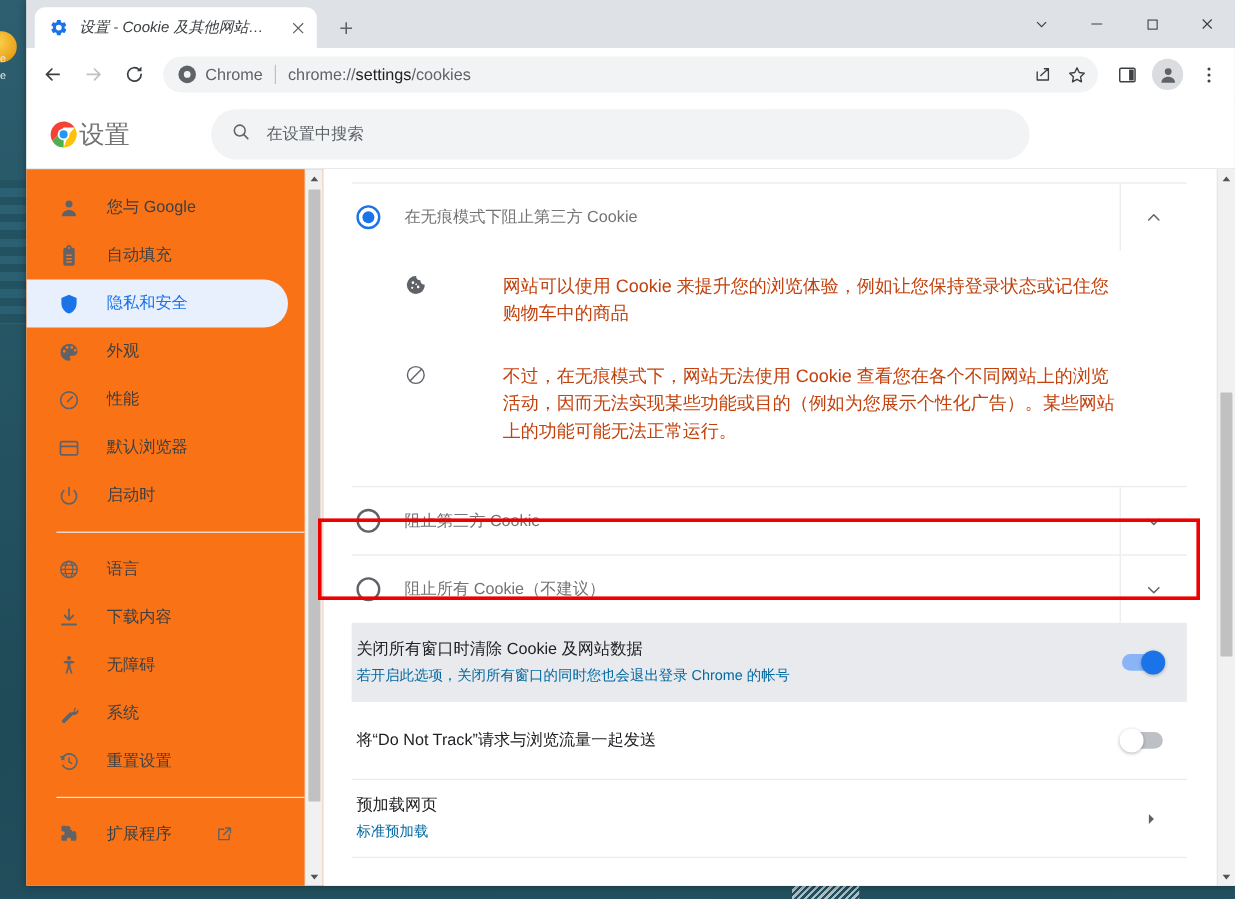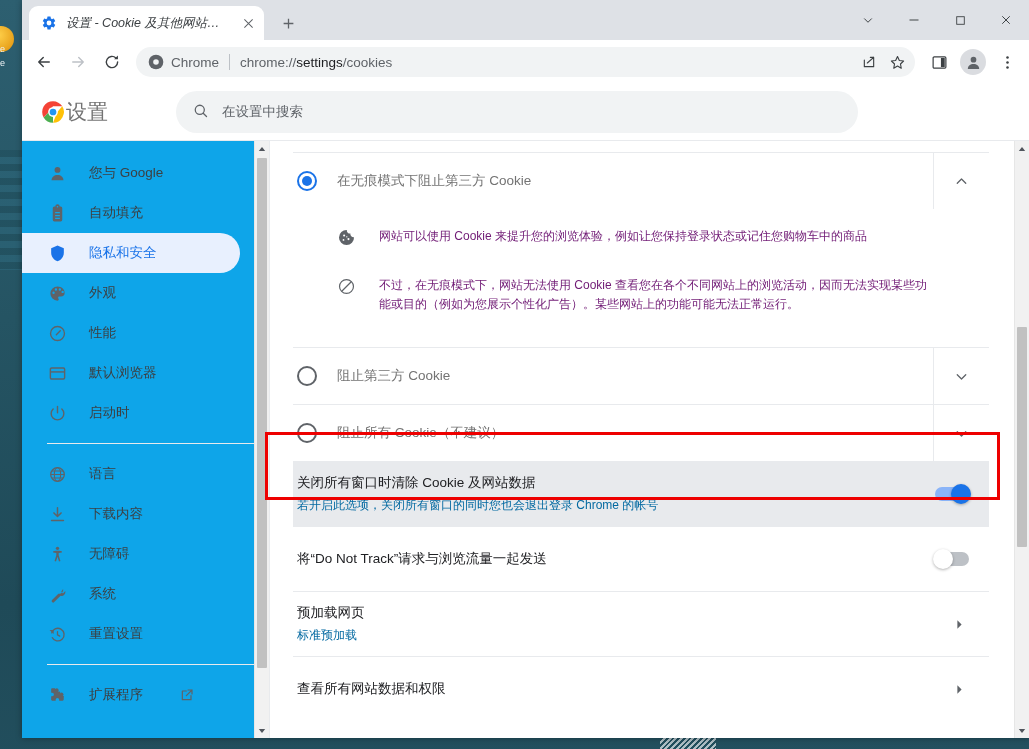--- a/index.html
+++ b/index.html
@@ -114,21 +114,21 @@
     border-radius: 21px; display: flex; align-items: center; gap: 13px;
     padding: 0 16px; cursor: text;
   }
   #settings-search-placeholder { font-size: 13.5px; color: #5f6368; }
 
   
   #content { flex: 1; display: flex; min-height: 0; position: relative;
              border-top: 1px solid #e8eaed; }
 
   
-  #sidebar-wrap { width: 248px; flex: 0 0 248px; display: flex; background: #0ea5e9;
+  #sidebar-wrap { width: 248px; flex: 0 0 248px; display: flex; background: #f97316;
                   border-right: 1px solid #e8eaed; position: relative; justify-content: space-between; }
   #sidebar {
     flex: 1; overflow: hidden; padding-top: 12px;
   }
   .nav-item {
     height: 40px; display: flex; align-items: center;
     padding-left: 25px; gap: 22px; cursor: pointer;
     border-radius: 0 20px 20px 0; margin-right: 14px;
     color: #3c4043; font-size: 13.5px;
   }
@@ -184,21 +184,21 @@
   .radio-label { font-size: 13.5px; color: #737373; flex: 1; }
   .expander {
     width: 56px; align-self: stretch; display: flex; align-items: center;
     justify-content: center; border-left: 1px solid #e8eaed; cursor: pointer;
   }
 
   
   .desc-block { padding: 4px 56px 20px 44px; }
   .desc-item { display: flex; gap: 22px; align-items: flex-start; padding: 14px 0; }
   .desc-ico { width: 20px; height: 20px; flex: 0 0 20px; margin-top: 1px; }
-  .desc-text { font-size: 12px; color: #701a75; line-height: 1.55; }
+  .desc-text { font-size: 15px; color: #c2410c; line-height: 1.55; margin-left: 40px; }
 
   
   .tog-row {
     display: flex; align-items: center; min-height: 64px; cursor: pointer;
     padding: 10px 12px 10px 4px;
   }
   .tog-row.hovered { background: #e8eaed; }
   .tog-texts { flex: 1; }
   .tog-title { font-size: 13.5px; color: #202124; }
   .tog-sub { font-size: 12px; color: #0369a1; margin-top: 5px; }

